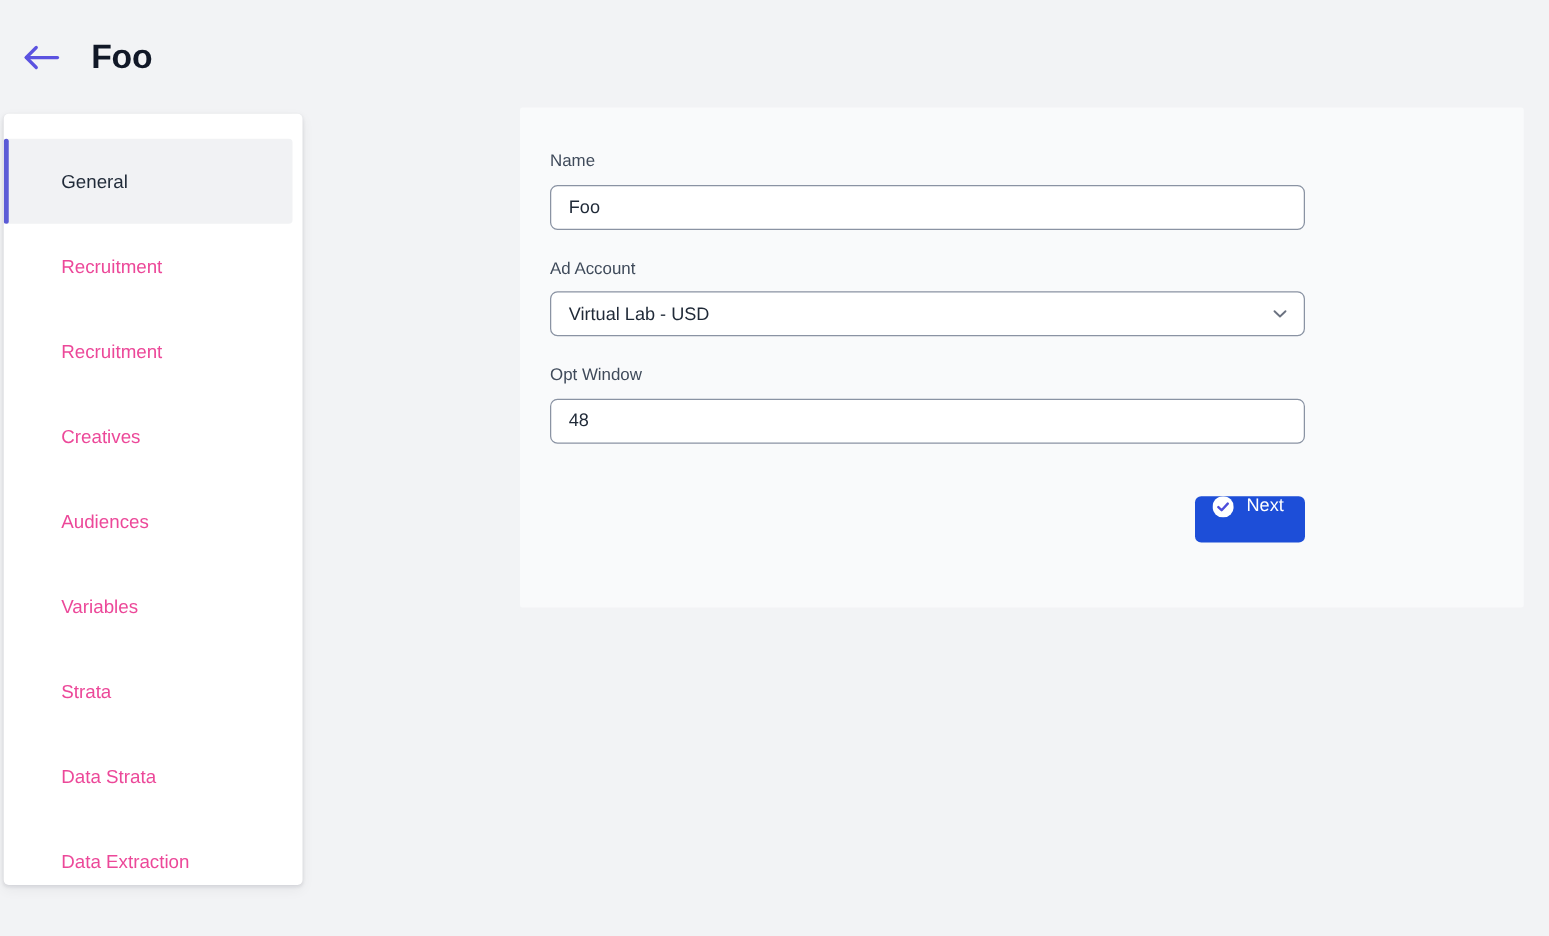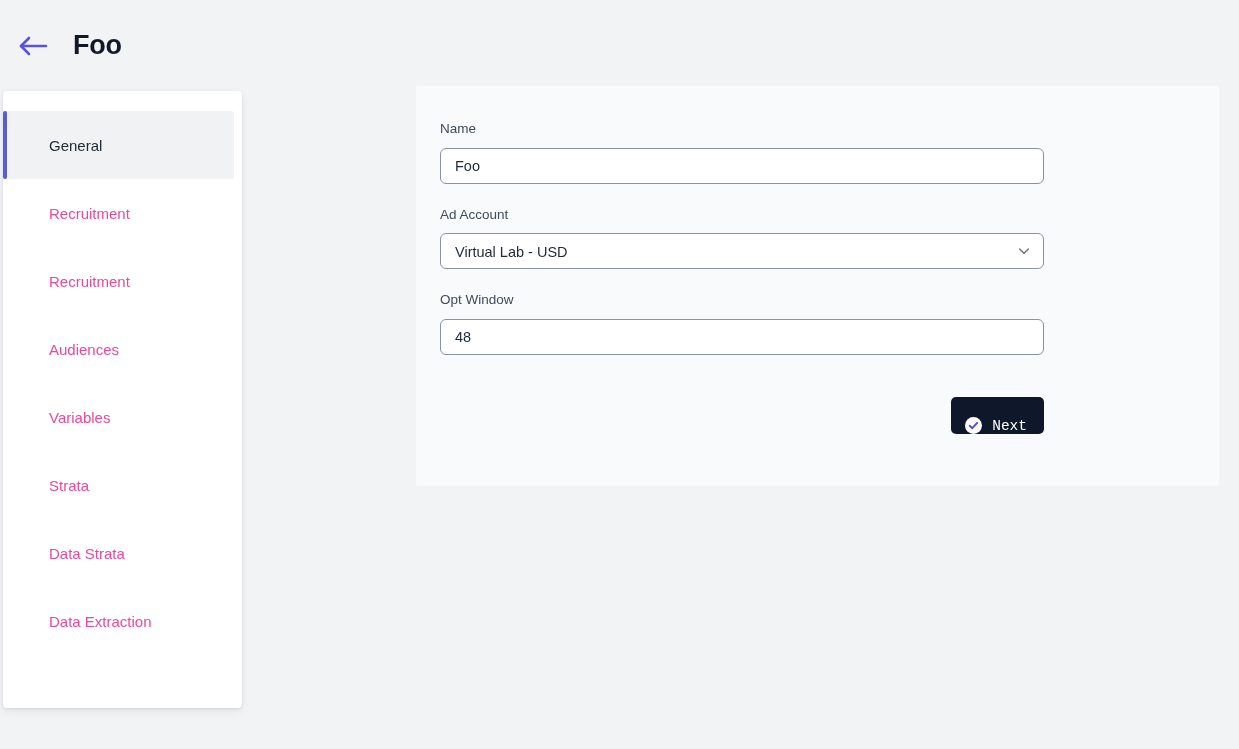--- a/index.html
+++ b/index.html
@@ -164,29 +164,29 @@
 
   
   .actions {
     width: 604px;
     display: flex;
     justify-content: flex-end;
     margin-top: 42px;
   }
   .next-btn {
     display: inline-flex;
-    align-items: flex-end;
+    align-items: flex-start;
     gap: 10px;
-    background: #0f172a;
+    background: #1d4ed8;
     color: #ffffff;
     border: none;
     border-radius: 5px;
     height: 37px;
     padding: 0 17px 0 14px;
-    font-family: Liberation Mono, monospace;
+    font-family: Liberation Sans, sans-serif;
     font-size: 14.5px;
     cursor: pointer;
   }
   .check-icon { display: flex; }
 </style>
 </head>
 <body>
 
 <div class="header">
   <button class="back-btn">
@@ -207,20 +207,23 @@
   </div>
 
   <div class="nav-item">
     <span class="nav-label">Recruitment</span>
   </div>
 
   <div class="nav-item">
     <span class="nav-label">Recruitment</span>
   </div>
 
+  <div class="nav-item">
+    <span class="nav-label">Creatives</span>
+  </div>
 
   <div class="nav-item">
     <span class="nav-label">Audiences</span>
   </div>
 
   <div class="nav-item">
     <span class="nav-label">Variables</span>
   </div>
 
   <div class="nav-item">

